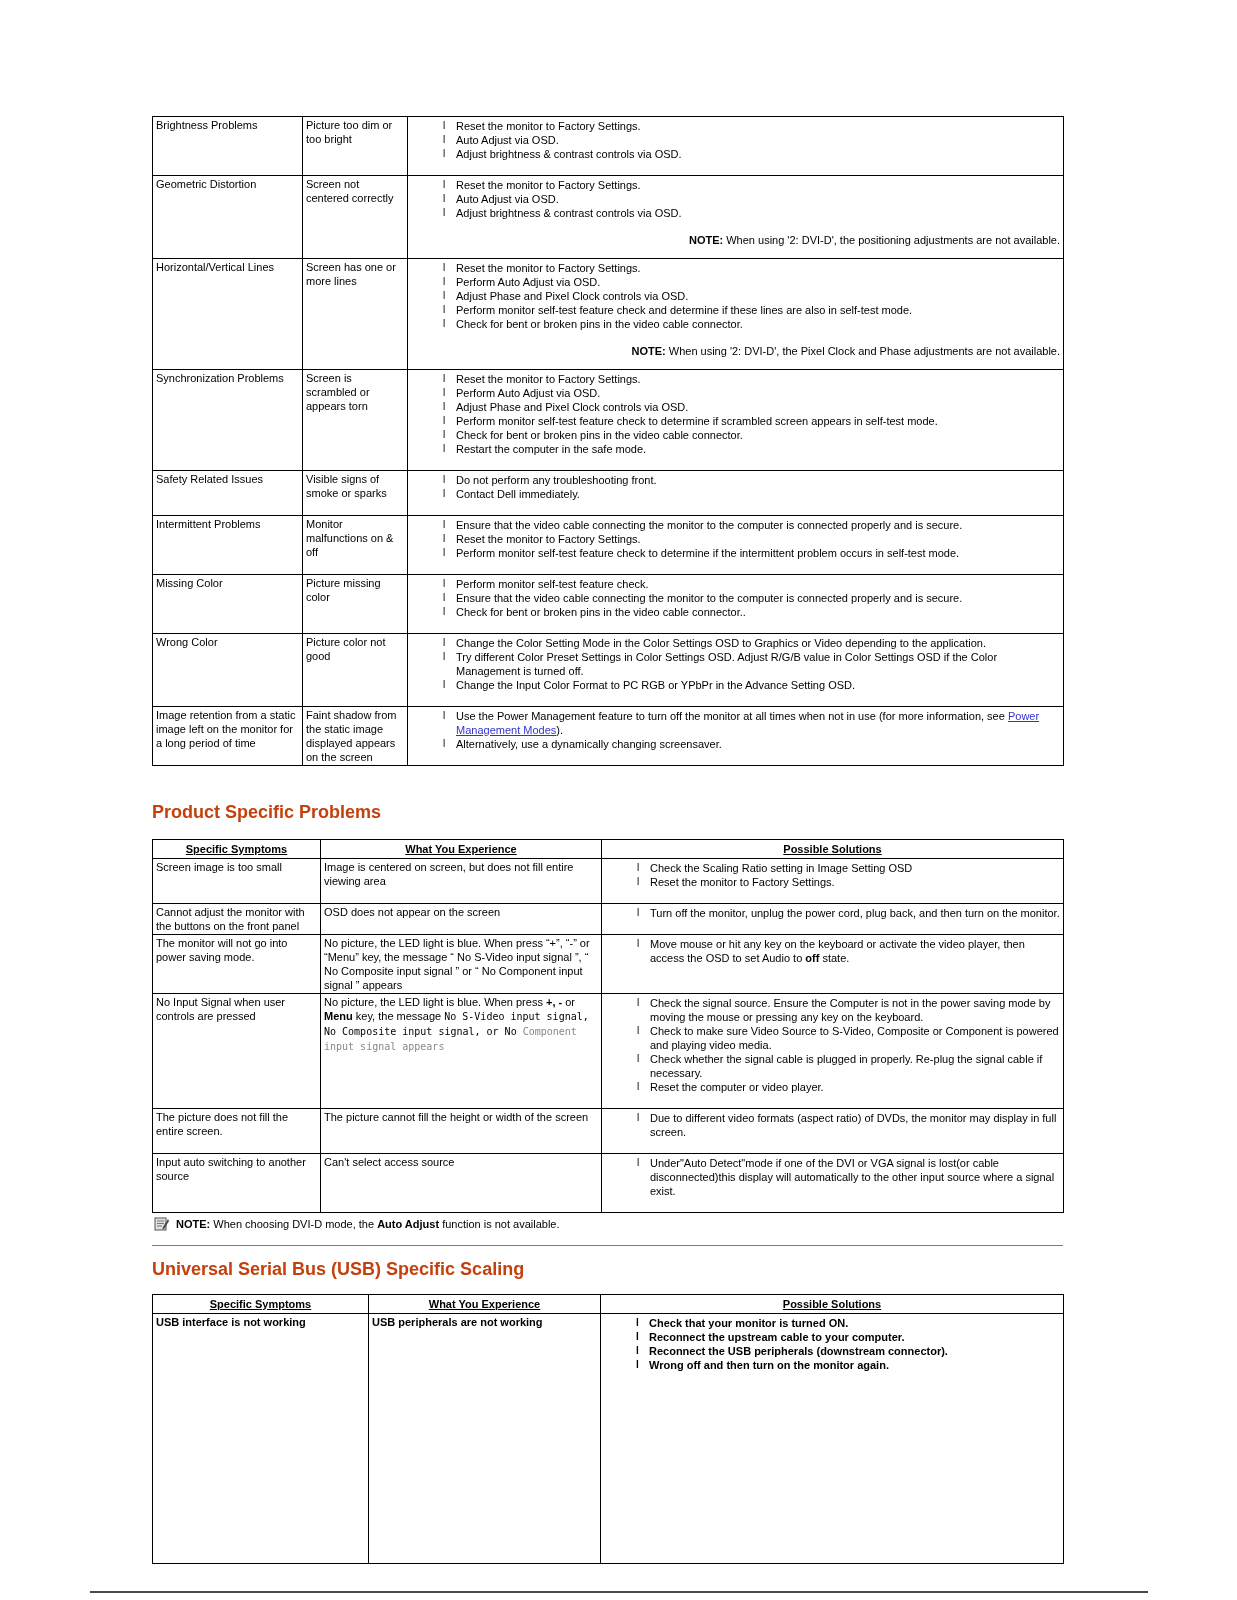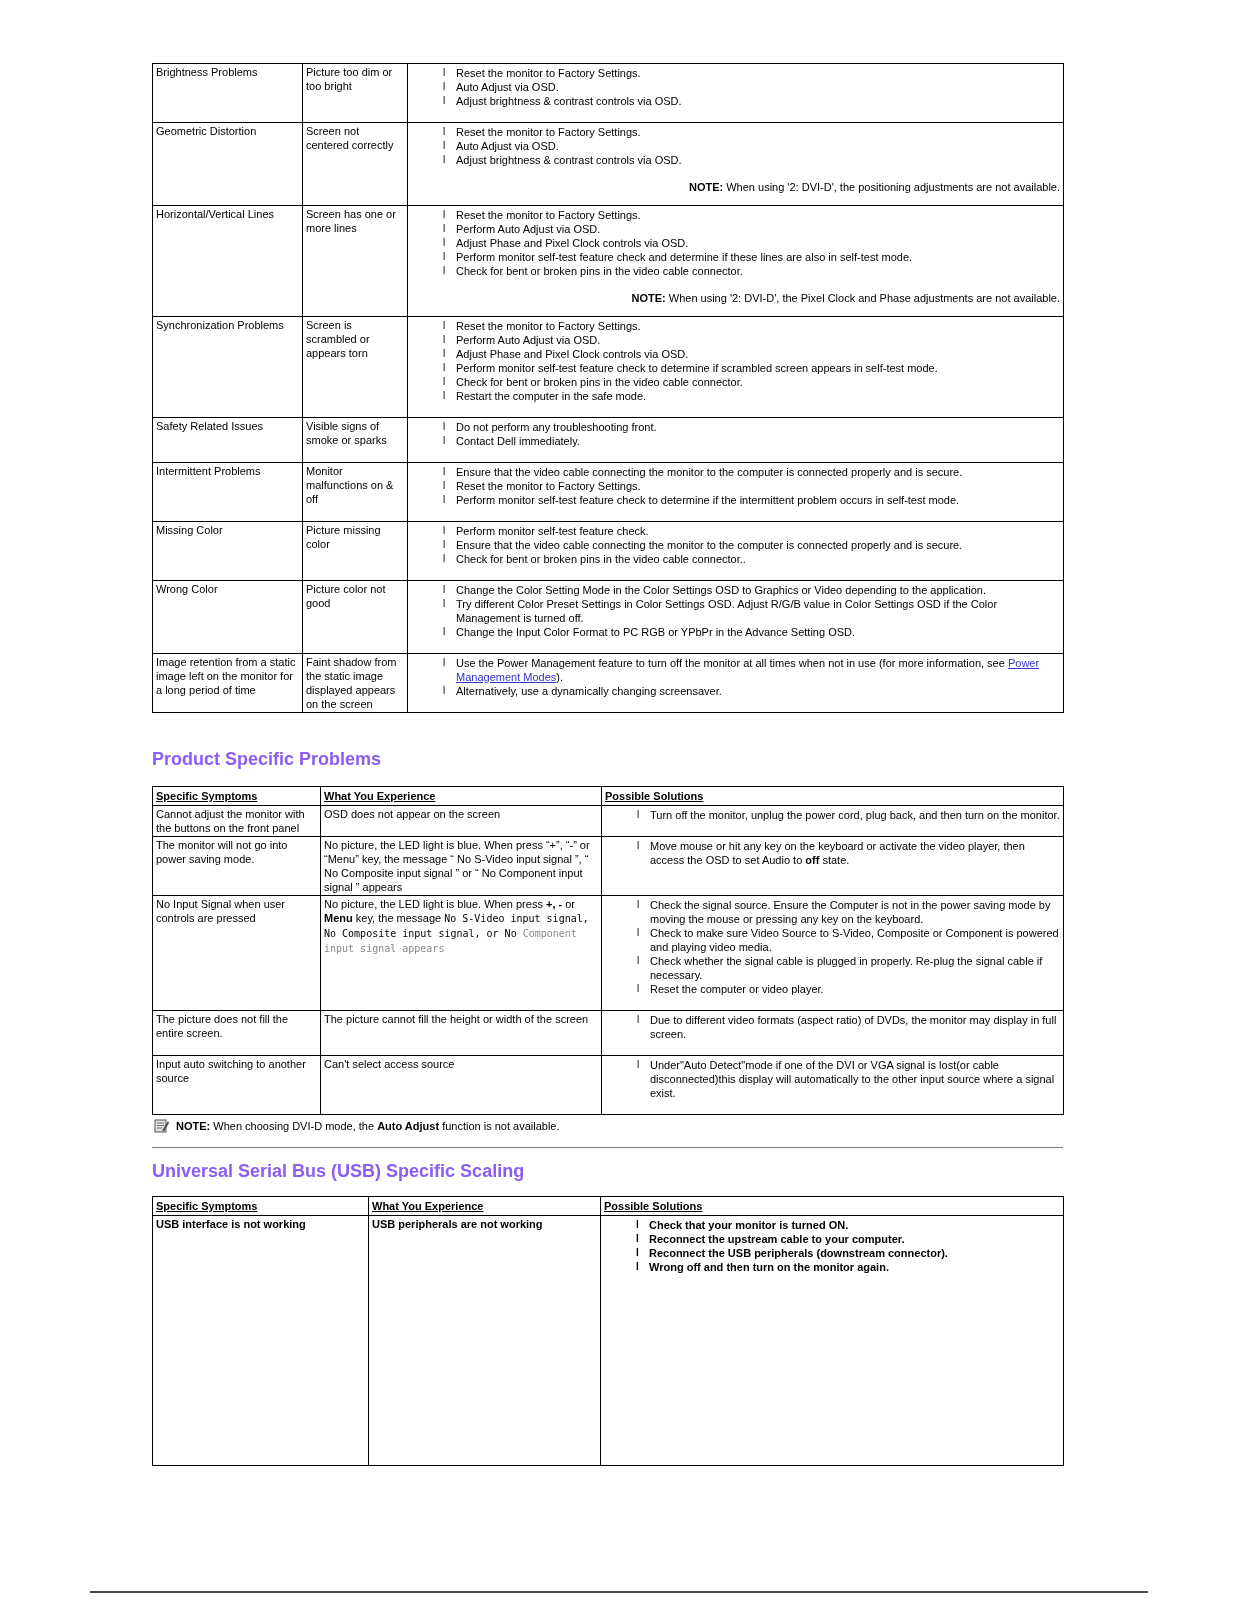--- a/index.html
+++ b/index.html
@@ -3,44 +3,44 @@
 <meta charset="utf-8">
 <style>
   * { box-sizing: border-box; }
   html, body { margin: 0; padding: 0; }
   body {
     width: 1237px; height: 1600px; overflow: hidden; position: relative;
     background: #ffffff; color: #000;
     font-family: "Liberation Sans", "DejaVu Sans", sans-serif;
     font-size: 11px; line-height: 14px;
   }
-  .content { width: 911px; margin-left: 152px; padding-top: 63px; }
+  .content { width: 911px; margin-left: 152px; padding-top: 116px; }
 
   table.tbl { border-collapse: collapse; width: 911px; table-layout: fixed; }
   table.tbl td, table.tbl th { border: 1px solid #000; vertical-align: top; padding: 1px 3px; }
-  table.tbl th { font-weight: bold; text-align: left; text-decoration: underline; padding: 2px 3px; }
+  table.tbl th { font-weight: bold; text-align: center; text-decoration: underline; padding: 2px 3px; }
 
   ul.sol-list { list-style: none; margin: 1px 0 13px 0; padding: 0 0 0 30px; }
   ul.sol-list li { position: relative; padding-left: 15px; margin: 0; }
   ul.sol-list li::before {
     content: "l"; position: absolute; left: 2px; top: 0;
     font-size: 10px; line-height: 14px; color: #000;
   }
   ul.sol-list.last { margin-bottom: 1px; }
 
   .cell-note { margin: 13px 0 10px 0; padding-left: 3px; text-align: right; }
   .cell-note b { font-weight: bold; }
 
   .mono { font-family: "DejaVu Sans Mono", "Liberation Mono", monospace; font-size: 10px; }
   .gray { color: #888888; }
 
   a.link { color: #3333cc; text-decoration: underline; cursor: pointer; }
 
   h2.section-heading {
-    color: #8b5cf6; font-size: 18px; line-height: 20px; font-weight: bold;
+    color: #c2410c; font-size: 18px; line-height: 20px; font-weight: bold;
     margin: 36px 0 17px 0;
   }
   h2.section-heading.usb { margin: 13px 0 15px 0; }
 
   .table-note { margin: 3px 0 4px 2px; }
   .note-icon { display: inline-block; width: 15px; height: 15px; vertical-align: -3px; margin-right: 7px; }
 
   .rule { border: none; border-top: 1px solid #7d7d7d; margin: 14px 0 0 0; height: 0; }
 
   .page-bottom-rule {
@@ -187,20 +187,30 @@
         <col style="width:281px">
         <col style="width:462px">
       </colgroup>
     <tbody>
       <tr>
         <th>Specific Symptoms</th>
         <th>What You Experience</th>
         <th>Possible Solutions</th>
       </tr>
 
+      <tr>
+        <td>Screen image is too small</td>
+        <td>Image is centered on screen, but does not fill entire viewing area</td>
+        <td>
+          <ul class="sol-list">
+            <li>Check the Scaling Ratio setting in Image Setting OSD</li>
+            <li>Reset the monitor to Factory Settings.</li>
+          </ul>
+        </td>
+      </tr>
 
       <tr>
         <td>Cannot adjust the monitor with the buttons on the front panel</td>
         <td>OSD does not appear on the screen</td>
         <td>
           <ul class="sol-list">
             <li>Turn off the monitor, unplug the power cord, plug back, and then turn on the monitor.</li>
           </ul>
         </td>
       </tr>

